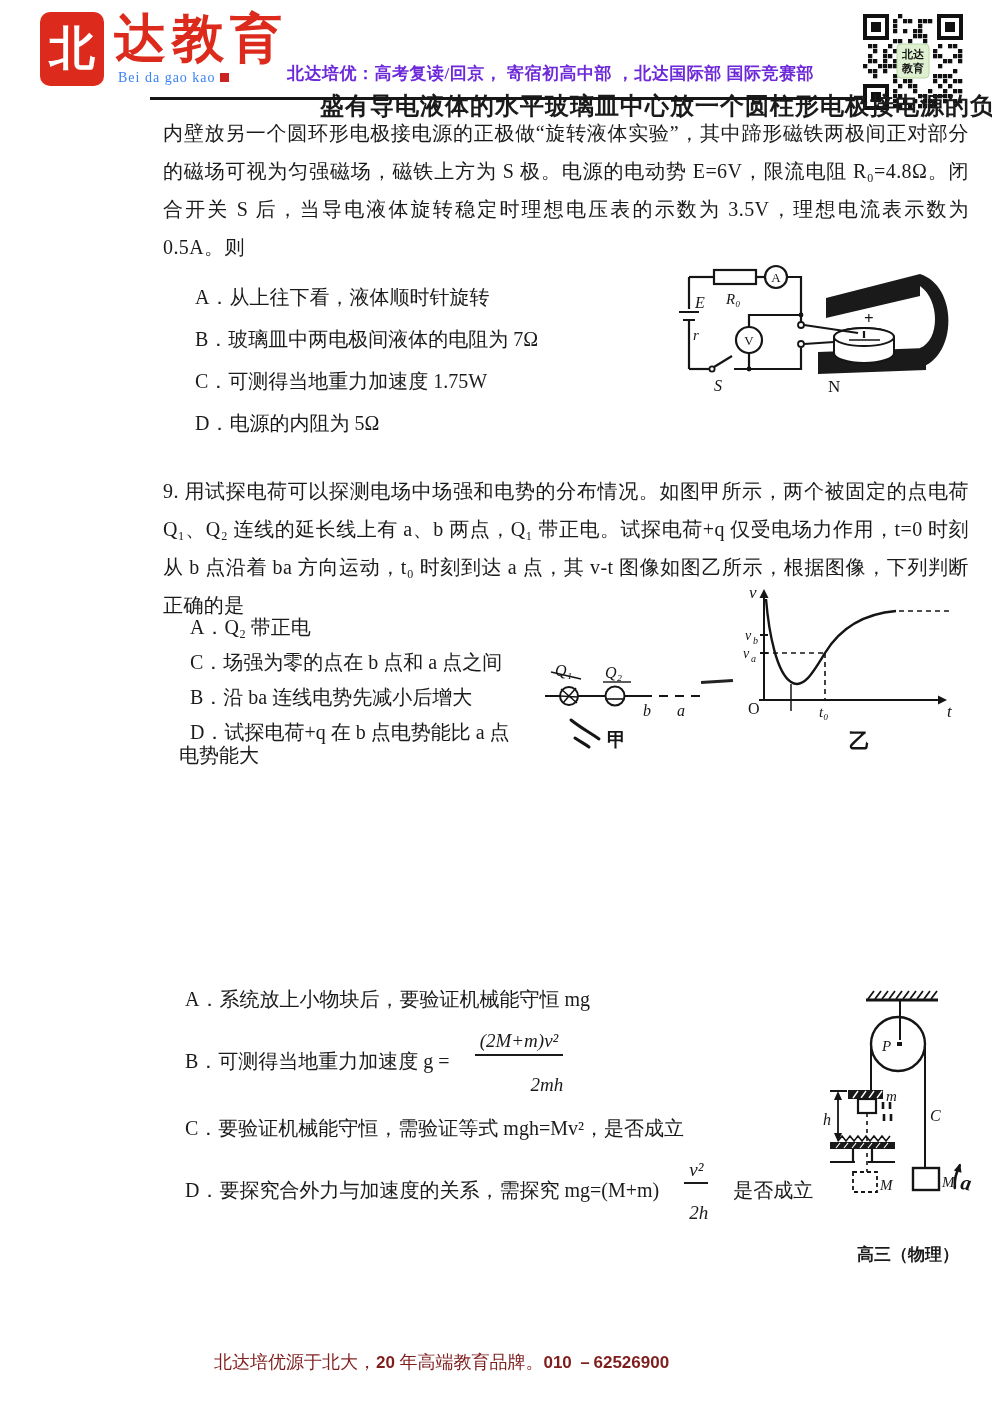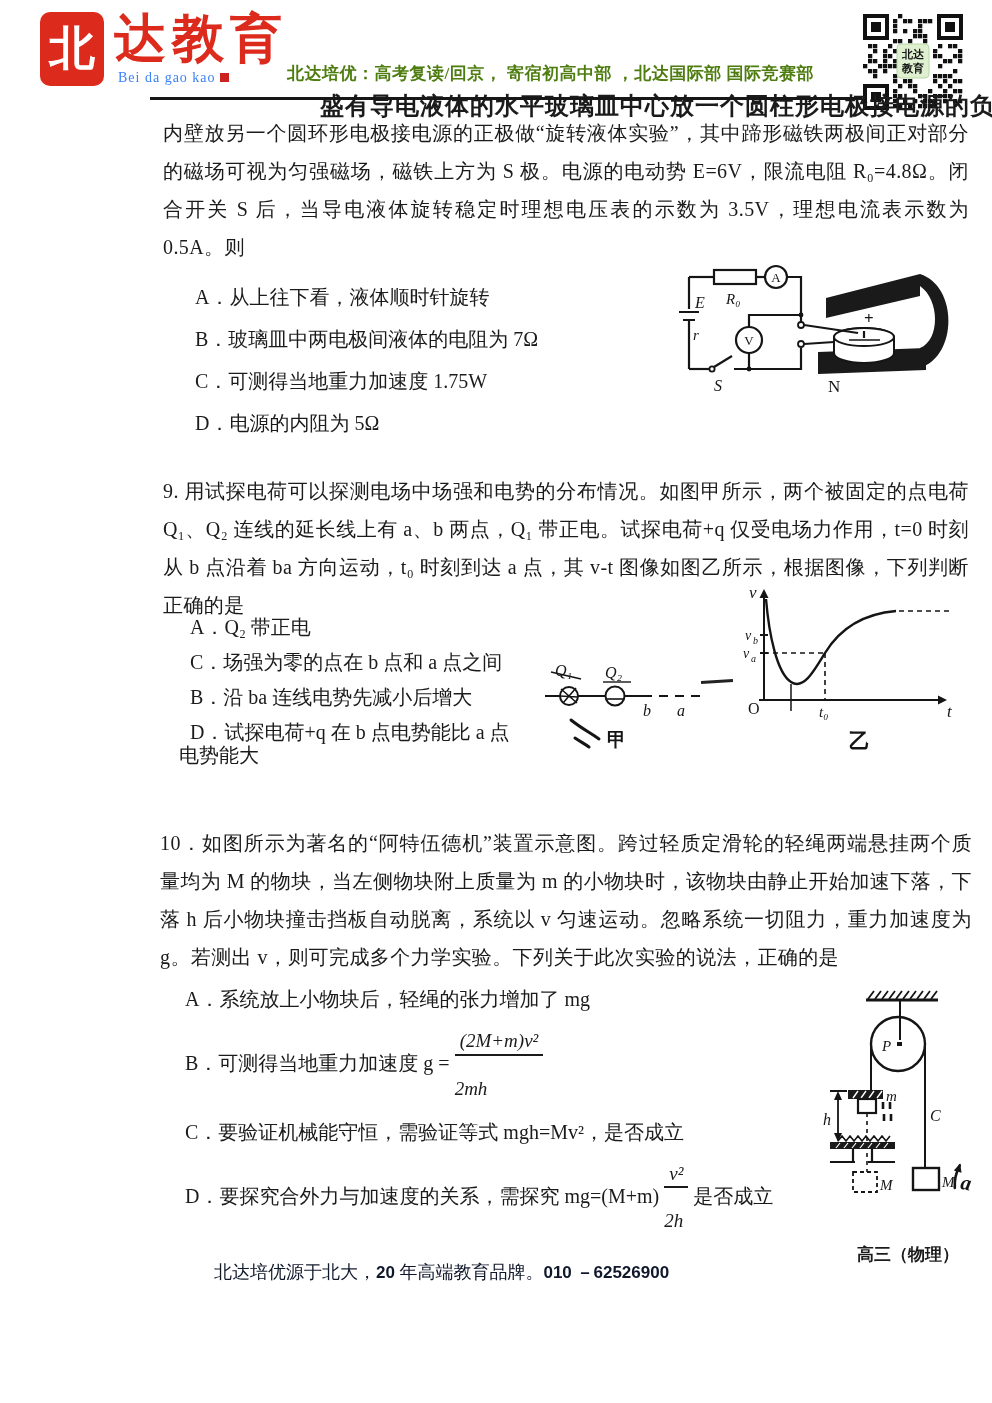--- a/index.html
+++ b/index.html
@@ -7,47 +7,47 @@
         font-family:"Liberation Serif",serif;color:#1b1b1b;overflow:hidden;}
   .abs{position:absolute;}
   
   #seal{left:40px;top:12px;width:64px;height:74px;background:#dc2a1c;border-radius:10px;
         display:flex;align-items:center;justify-content:center;}
   #seal span{color:#fff;font-size:46px;font-weight:bold;font-family:"Liberation Serif",serif;}
   #brand{left:114px;top:4px;font-size:52px;font-weight:bold;color:#dc2a1c;letter-spacing:6px;
          font-family:"Liberation Serif",serif;}
   #brand-sub{left:118px;top:70px;font-size:14px;color:#3b82f6;letter-spacing:1px;}
   #brand-sub .sq{display:inline-block;width:9px;height:9px;background:#c22;margin-left:4px;}
-  #slogan{left:287px;top:62px;font-size:17px;font-weight:bold;color:#4d7c0f;letter-spacing:0.5px;white-space:nowrap;}
+  #slogan{left:287px;top:62px;font-size:17px;font-weight:bold;color:#6d28d9;letter-spacing:0.5px;white-space:nowrap;}
   #rule{left:150px;top:97px;width:712px;height:3px;background:#171717;z-index:3;}
   #overlap-line{left:320px;top:90px;font-size:24px;font-weight:bold;letter-spacing:1px;z-index:2;white-space:nowrap;}
   
   .stem{font-size:20px;line-height:38px;text-align:justify;letter-spacing:0.4px;}
   #q8-stem{left:163px;top:114px;width:806px;}
   #q8-opts{left:195px;top:276px;font-size:20px;}
   #q8-opts .opt{height:42px;line-height:42px;white-space:nowrap;}
   #q9-stem{left:163px;top:472px;width:806px;}
   #q9-opts{left:190px;top:610px;font-size:20px;}
   #q9-opts .opt{height:35px;line-height:35px;white-space:nowrap;}
   #q9-wrap{left:179px;top:742px;font-size:20px;}
   #q10-stem{left:160px;top:824px;width:812px;}
   #q10-opts{left:185px;top:984px;width:660px;font-size:20px;}
   #q10-opts .row{margin-bottom:13px;line-height:30px;white-space:nowrap;}
   #q10-opts .row.frow{margin-top:16px;margin-bottom:16px;}
-  .frac{display:inline-flex;flex-direction:column;align-items:flex-start;vertical-align:middle;
-        font-style:italic;line-height:1.2;font-size:19px;margin:0 0;gap:16px;}
+  .frac{display:inline-flex;flex-direction:column;align-items:flex-end;vertical-align:middle;
+        font-style:italic;line-height:1.2;font-size:19px;margin:0 20px;}
   .frac .num{border-bottom:2px solid #1b1b1b;padding:0 5px 1px;}
-  .frac .den{padding-top:6px;}
+  .frac .den{padding-top:18px;}
   
   svg text{font-family:"Liberation Serif",serif;fill:#151515;}
   .it{font-style:italic;}
   #dash-artifact{left:701px;top:680px;width:32px;height:3px;background:#232323;transform:rotate(-4deg);}
   
   #grade{left:857px;top:1243px;font-size:17px;font-weight:bold;text-align:right;}
-  #footer-red{left:214px;top:1260px;font-size:18px;color:#0f172a;white-space:nowrap;}
+  #footer-red{left:214px;top:1350px;font-size:18px;color:#7f1d1d;white-space:nowrap;}
   #footer-red b{font-family:"Liberation Sans",sans-serif;font-size:17px;}
 </style>
 </head>
 <body>
 
 <div id="page">
 
   <div class="abs" id="seal">
     <span>北</span>
   </div>
@@ -296,23 +296,22 @@
     <text x="12" y="57" class="it" font-size="14">v</text>
     <text x="20" y="61" class="it" font-size="10">b</text>
     <text x="10" y="75" class="it" font-size="14">v</text>
     <text x="18" y="79" class="it" font-size="10">a</text>
     <text x="15" y="131" font-size="16">O</text>
     <text x="86" y="134" class="it" font-size="15">t₀</text>
     <text x="214" y="134" class="it" font-size="17">t</text>
     <text x="116" y="165" font-size="21" font-weight="bold">乙</text>
   </svg>
 
-  <div class="abs stem" id="q10-stem">10．如图所示为著名的“阿特伍德机”装置示意图。跨过轻质定滑轮的轻绳两端悬挂两个质量均为 M 的物块，当左侧物块附上质量为 m 的小物块时，该物块由静止开始加速下落，下落 h 后小物块撞击挡板自动脱离，系统以 v 匀速运动。忽略系统一切阻力，重力加速度为 g。若测出 v，则可完成多个力学实验。下列关于此次实验的说法，正确的是</div>
   <div class="abs" id="q10-opts">
-    <div class="row">A．系统放上小物块后，轻绳的张力增加了 mg</div>
+    <div class="row">A．系统放上小物块后，要验证机械能守恒 mg</div>
     <div class="row frow">
       <span>B．可测得当地重力加速度 g =</span>
       <span class="frac">
           <span class="num">(2M+m)v²</span>
           <span class="den">2mh</span>
         </span>
     </div>
     <div class="row">C．要验证机械能守恒，需验证等式 mgh=Mv²，是否成立</div>
     <div class="row frow">
       <span>D．要探究合外力与加速度的关系，需探究 mg=(M+m)</span>

